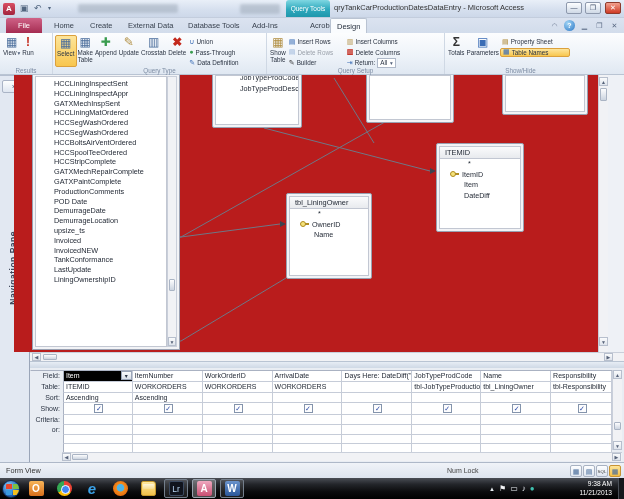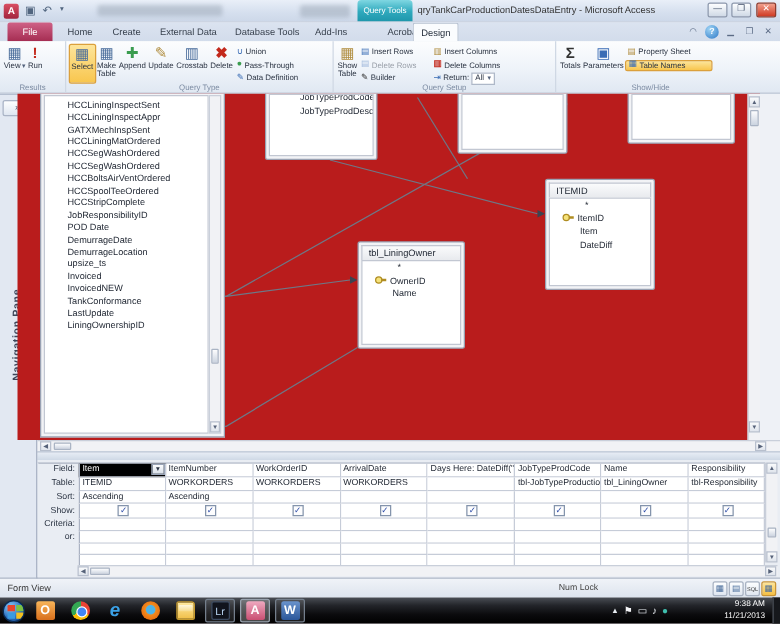--- a/index.html
+++ b/index.html
@@ -330,21 +330,23 @@
     <div id="fl-inner">
         <div class="fl-item">HCCLiningInspectSent</div>
         <div class="fl-item">HCCLiningInspectAppr</div>
         <div class="fl-item">GATXMechInspSent</div>
         <div class="fl-item">HCCLiningMatOrdered</div>
         <div class="fl-item">HCCSegWashOrdered</div>
         <div class="fl-item">HCCSegWashOrdered</div>
         <div class="fl-item">HCCBoltsAirVentOrdered</div>
         <div class="fl-item">HCCSpoolTeeOrdered</div>
         <div class="fl-item">HCCStripComplete</div>
-        <div class="fl-item">JobResponsibilityID</div>
+        <div class="fl-item">GATXMechRepairComplete</div>
+        <div class="fl-item">GATXPaintComplete</div>
+        <div class="fl-item">ProductionComments</div>
         <div class="fl-item">POD Date</div>
         <div class="fl-item">DemurrageDate</div>
         <div class="fl-item">DemurrageLocation</div>
         <div class="fl-item">upsize_ts</div>
         <div class="fl-item">Invoiced</div>
         <div class="fl-item">InvoicedNEW</div>
         <div class="fl-item">TankConformance</div>
         <div class="fl-item">LastUpdate</div>
         <div class="fl-item">LiningOwnershipID</div>
       </div>

